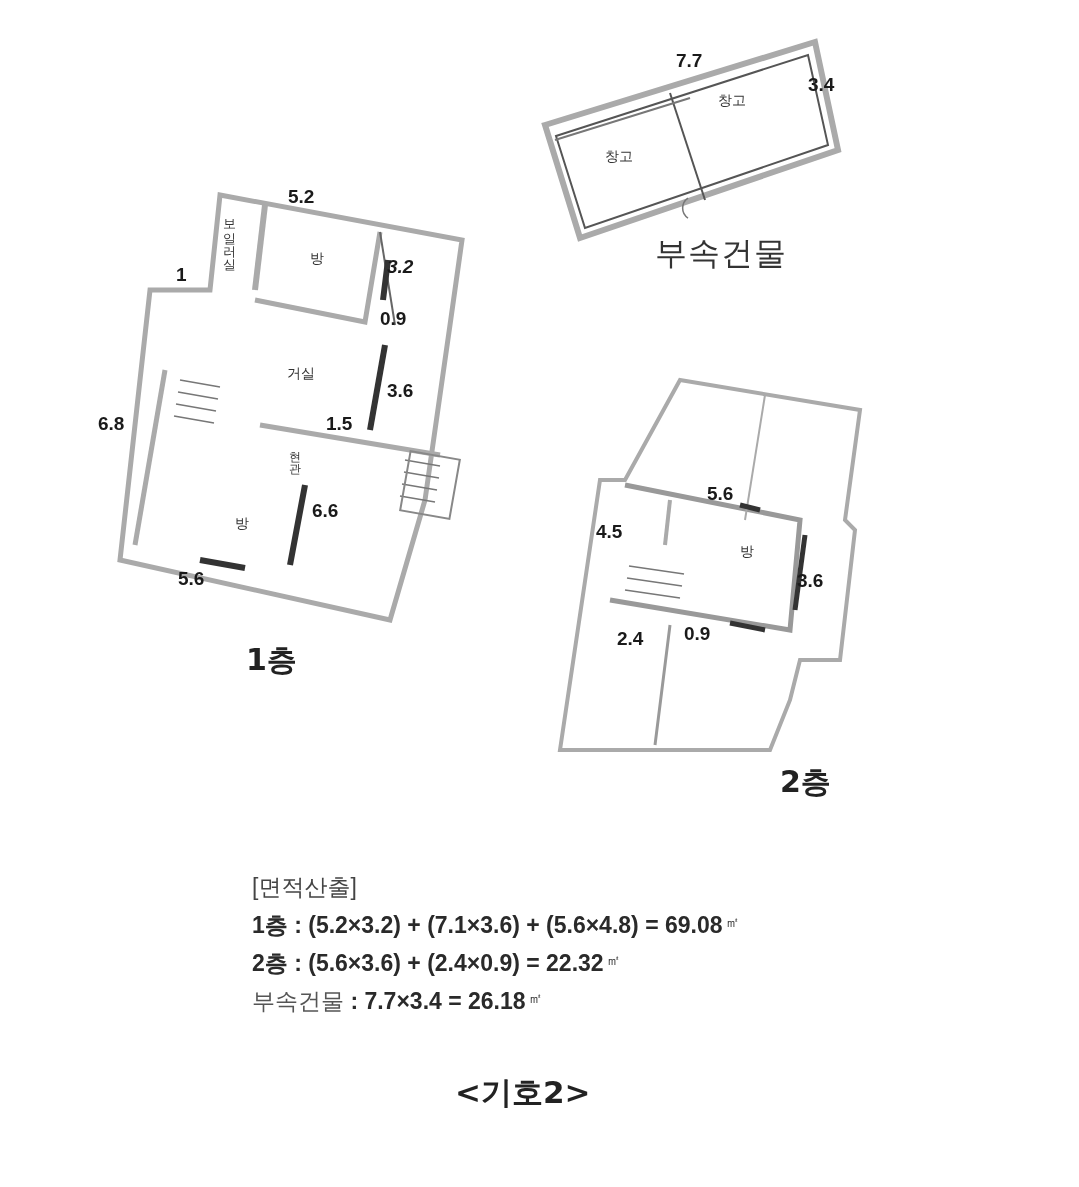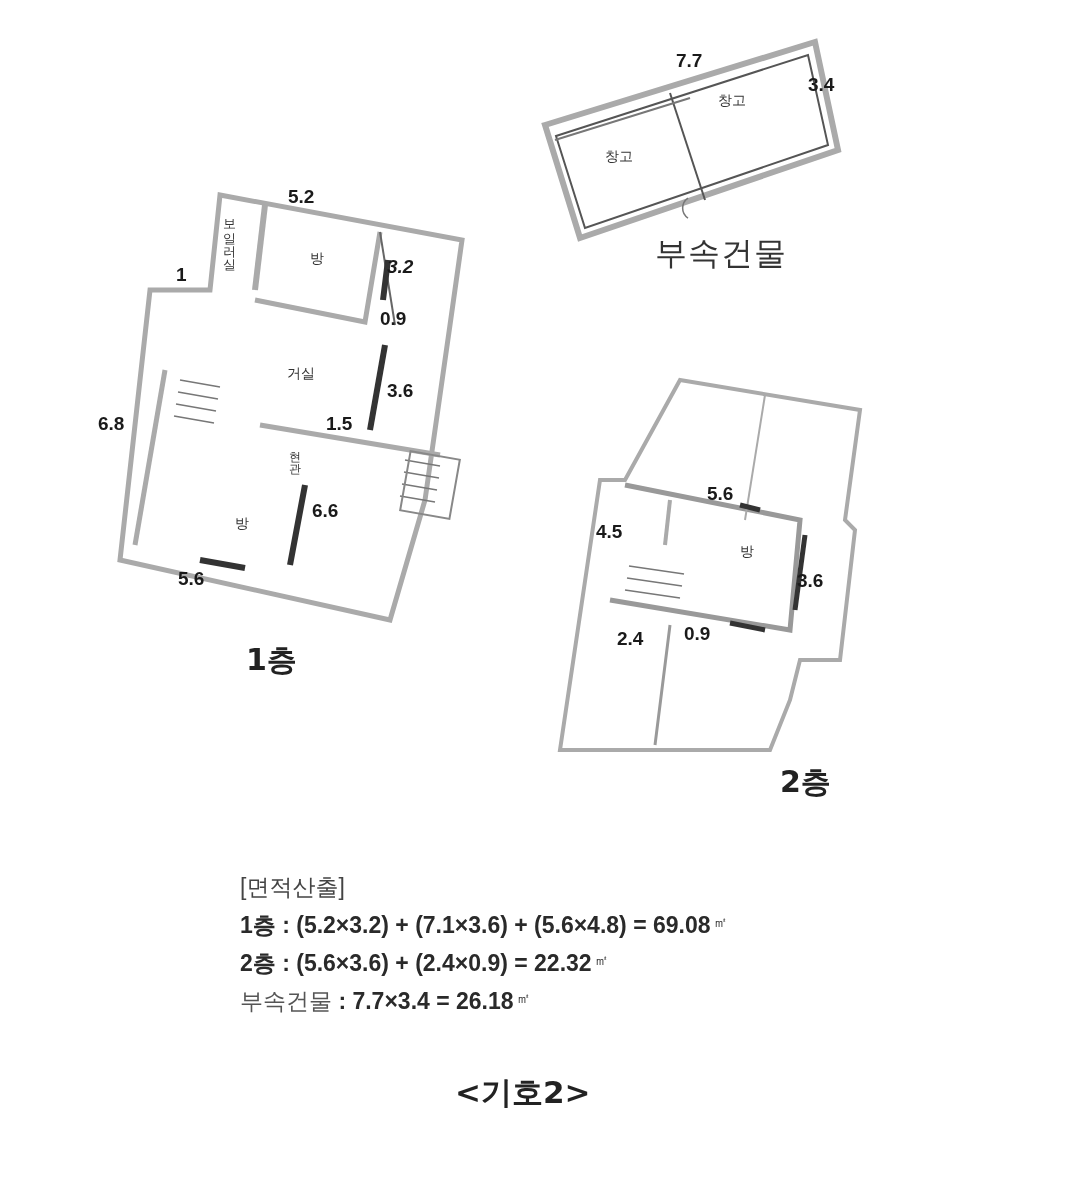--- a/index.html
+++ b/index.html
@@ -3,21 +3,21 @@
 <meta charset="utf-8">
 <style>
   html, body { margin:0; padding:0; background:#ffffff; }
   body { width:1079px; height:1187px; position:relative; overflow:hidden;
          font-family:"DejaVu Sans", "Liberation Sans", sans-serif; color:#222; }
   svg.plan { position:absolute; left:0; top:0; }
   .dim { position:absolute; font-family:"Liberation Sans", sans-serif; font-weight:bold; font-size:19px; color:#1a1a1a; }
   .room { position:absolute; font-size:14px; color:#333; }
   .floor-label { position:absolute; font-weight:bold; font-size:30px; color:#222; }
   .annex-label { position:absolute; font-size:32px; color:#333; letter-spacing:1px; }
-  .calc { position:absolute; left:240px; top:870px; font-family:"Liberation Sans", sans-serif; }
+  .calc { position:absolute; left:252px; top:870px; font-family:"Liberation Sans", sans-serif; }
   .calc .line { font-size:23px; line-height:35px; color:#2a2a2a; white-space:nowrap; }
   .calc .title { font-weight:normal; color:#444; }
   .calc .b { font-weight:bold; }
   .calc .unit { font-size:14px; font-weight:normal; vertical-align:6px; margin-left:3px; }
   .caption { position:absolute; left:455px; top:1072px; font-size:31px; font-weight:bold; color:#222; }
 </style>
 </head>
 <body>
 
 <svg class="plan" width="1079" height="1187">

